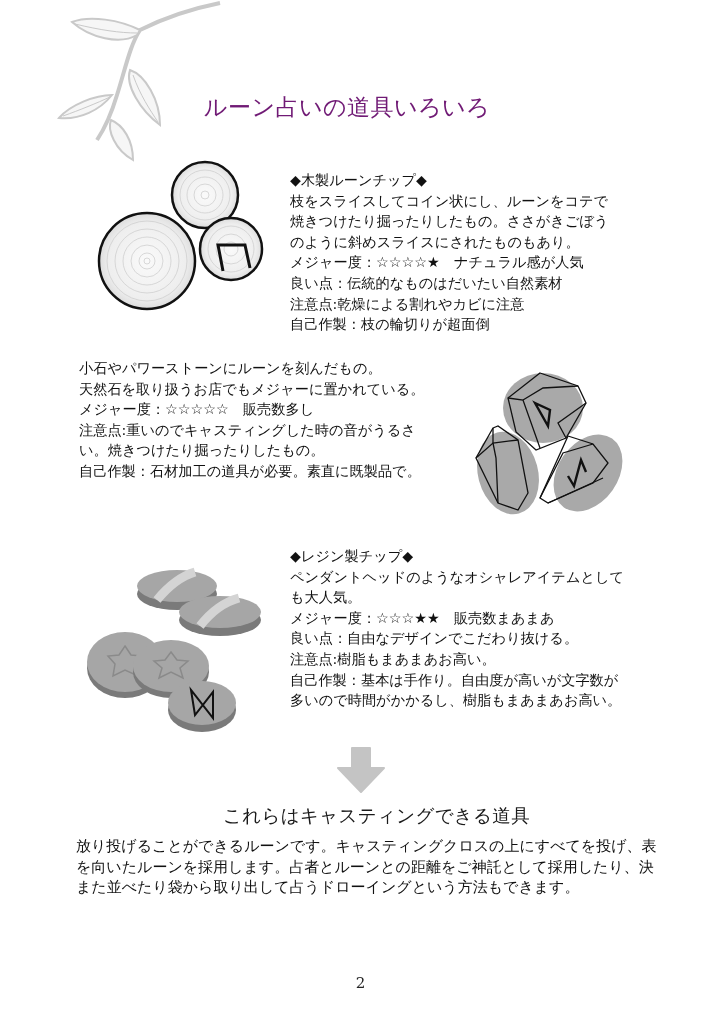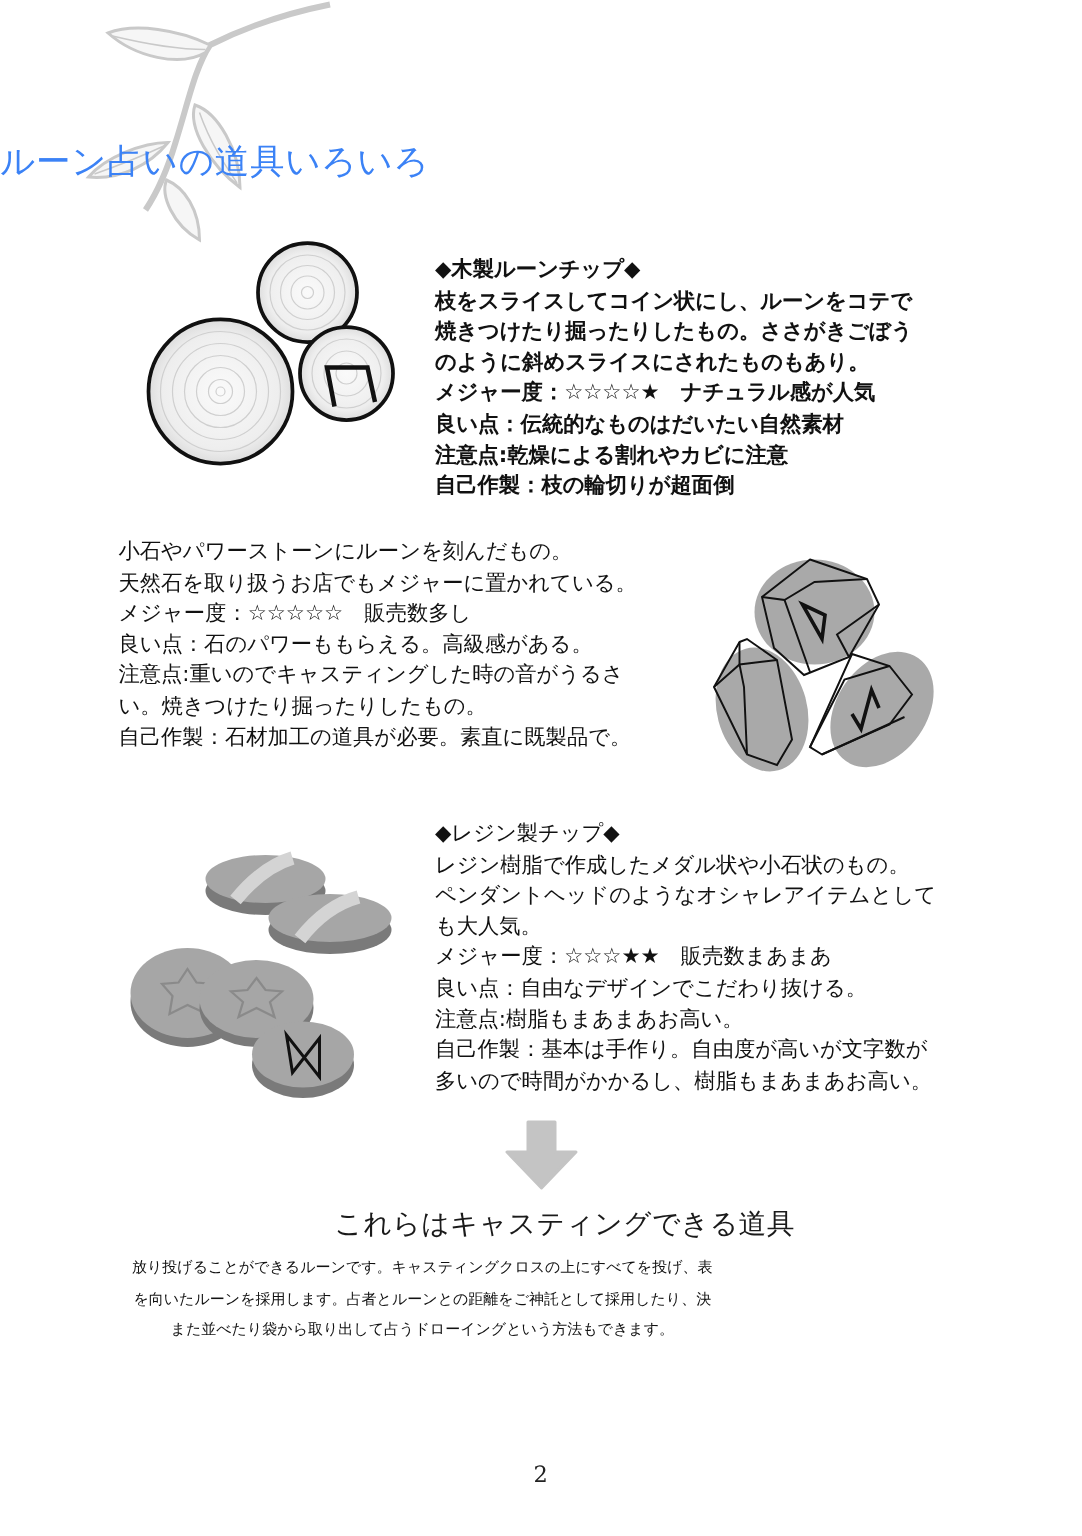--- a/index.html
+++ b/index.html
@@ -4,43 +4,43 @@
 <style>
   * { margin: 0; padding: 0; box-sizing: border-box; }
   html, body { width: 721px; height: 1024px; background: #ffffff; overflow: hidden; }
   body { position: relative; font-family: "DejaVu Sans", "Liberation Sans", sans-serif; color: #111; }
 
   .abs { position: absolute; }
 
   #branch { left: 45px; top: 0px; width: 190px; height: 170px; }
 
   .page-title {
-    left: 0; width: 694px; top: 92px; 
-    font-size: 23px; letter-spacing: 0.5px; color: #3b82f6;
+    left: 0; width: 694px; top: 92px; text-align: center;
+    font-size: 23px; letter-spacing: 0.5px; color: #701a75;
   }
 
   .block { font-size: 14.2px; line-height: 20.6px; color: #111; white-space: nowrap; }
   .block .line { display: block; }
 
-  #wood-block { left: 290px; top: 170px; font-weight: bold; }
+  #wood-block { left: 290px; top: 170px; }
   #stone-block { left: 79px; top: 358px; }
   #resin-block { left: 290px; top: 546px; }
 
   #wood-img { left: 97px; top: 158px; width: 175px; height: 165px; }
   #stone-img { left: 468px; top: 368px; width: 165px; height: 155px; }
   #resin-img { left: 85px; top: 560px; width: 185px; height: 175px; }
 
   #arrow { left: 336px; top: 746px; width: 50px; height: 48px; }
 
   .sub-title {
     left: 16px; width: 721px; top: 803px; text-align: center;
     font-size: 18.5px; color: #1a1a1a; letter-spacing: 0.3px;
   }
 
-  #summary { left: 88px; top: 836px; font-size: 10px; line-height: 20.5px; text-align: center; }
+  #summary { left: 76px; top: 836px; font-size: 15px; line-height: 20.5px; }
 
   .page-num {
     left: 0; width: 721px; top: 974px; text-align: center;
     font-family: "DejaVu Serif", "Liberation Serif", serif; font-size: 15px; color: #222;
   }
 </style>
 </head>
 <body>
 
 <svg id="branch" class="abs" viewBox="0 0 190 170">
@@ -97,21 +97,20 @@
   <span class="line">メジャー度：☆☆☆☆★　ナチュラル感が人気</span>
   <span class="line">良い点：伝統的なものはだいたい自然素材</span>
   <span class="line">注意点:乾燥による割れやカビに注意</span>
   <span class="line">自己作製：枝の輪切りが超面倒</span>
 </div>
 
 <div id="stone-block" class="abs block">
   <span class="line">小石やパワーストーンにルーンを刻んだもの。</span>
   <span class="line">天然石を取り扱うお店でもメジャーに置かれている。</span>
   <span class="line">メジャー度：☆☆☆☆☆　販売数多し</span>
-  <span class="line">良い点：石のパワーももらえる。高級感がある。</span>
   <span class="line">注意点:重いのでキャスティングした時の音がうるさ</span>
   <span class="line">い。焼きつけたり掘ったりしたもの。</span>
   <span class="line">自己作製：石材加工の道具が必要。素直に既製品で。</span>
 </div>
 
 <svg id="stone-img" class="abs" viewBox="0 0 165 155">
   <g fill="#a9a9a9">
     <ellipse cx="75" cy="40" rx="40" ry="35"></ellipse>
     <ellipse cx="40" cy="105" rx="30" ry="42" transform="rotate(-15 40 105)"></ellipse>
     <ellipse cx="120" cy="105" rx="30" ry="42" transform="rotate(35 120 105)"></ellipse>
@@ -152,21 +151,20 @@
     <ellipse cx="86" cy="106" rx="38" ry="26" fill="#a6a6a6"></ellipse>
     <polygon points="86,92 92,100 103,101 95,108 98,118 86,112 74,118 77,108 69,101 80,100" fill="none" stroke="#8a8a8a" stroke-width="1.5"></polygon>
     <ellipse cx="117" cy="150" rx="34" ry="22" fill="#7a7a7a"></ellipse>
     <ellipse cx="117" cy="143" rx="34" ry="22" fill="#a6a6a6"></ellipse>
     <path d="M106 130 L110 155 L128 132 L128 158 Z" fill="none" stroke="#111" stroke-width="2"></path>
   </g>
 </svg>
 
 <div id="resin-block" class="abs block">
   <span class="line">◆レジン製チップ◆</span>
-  <span class="line">レジン樹脂で作成したメダル状や小石状のもの。</span>
   <span class="line">ペンダントヘッドのようなオシャレアイテムとして</span>
   <span class="line">も大人気。</span>
   <span class="line">メジャー度：☆☆☆★★　販売数まあまあ</span>
   <span class="line">良い点：自由なデザインでこだわり抜ける。</span>
   <span class="line">注意点:樹脂もまあまあお高い。</span>
   <span class="line">自己作製：基本は手作り。自由度が高いが文字数が</span>
   <span class="line">多いので時間がかかるし、樹脂もまあまあお高い。</span>
 </div>
 
 <svg id="arrow" class="abs" viewBox="0 0 50 48">

